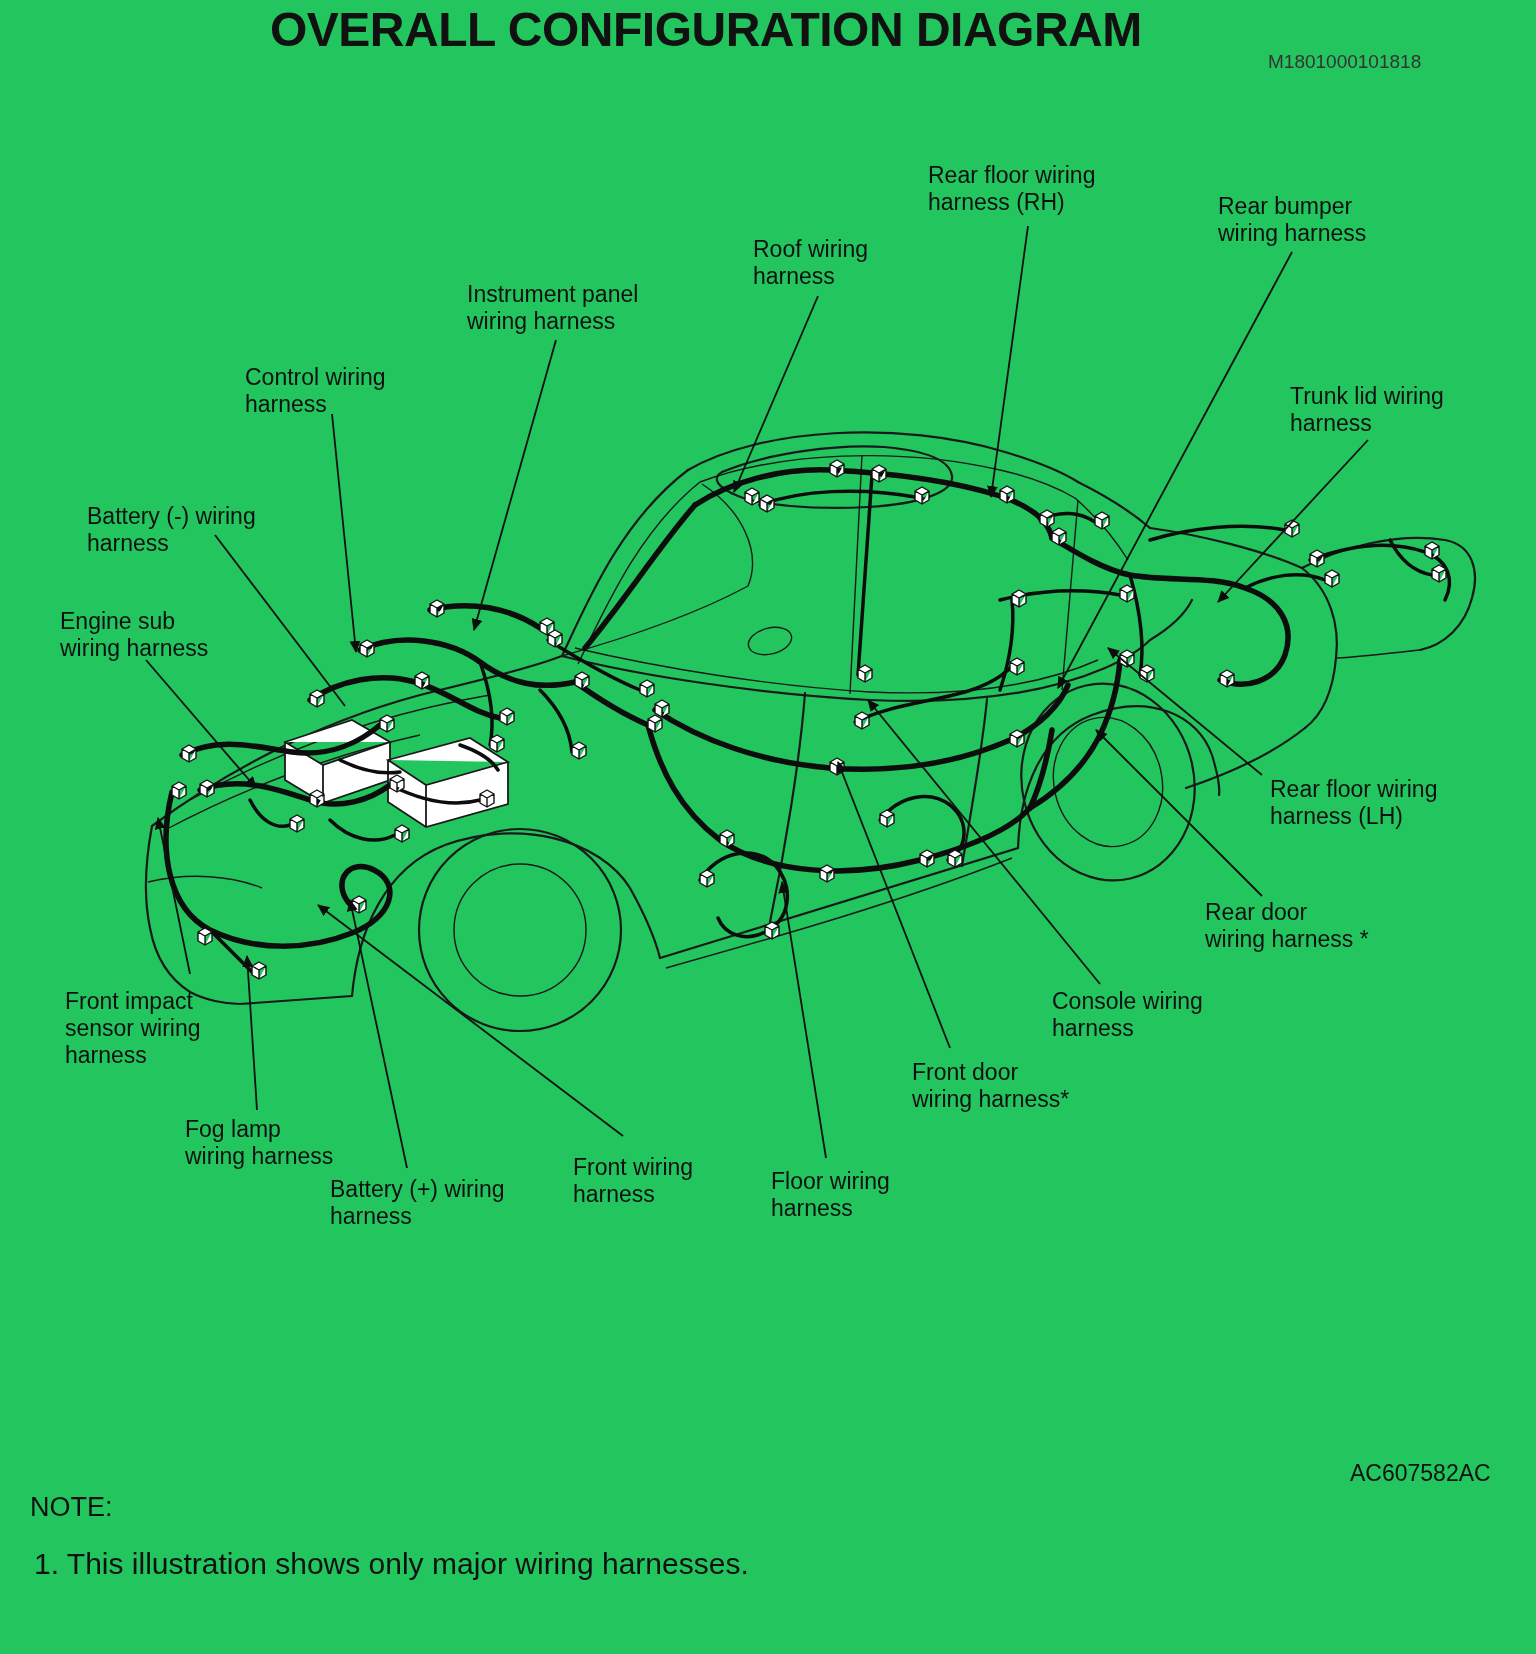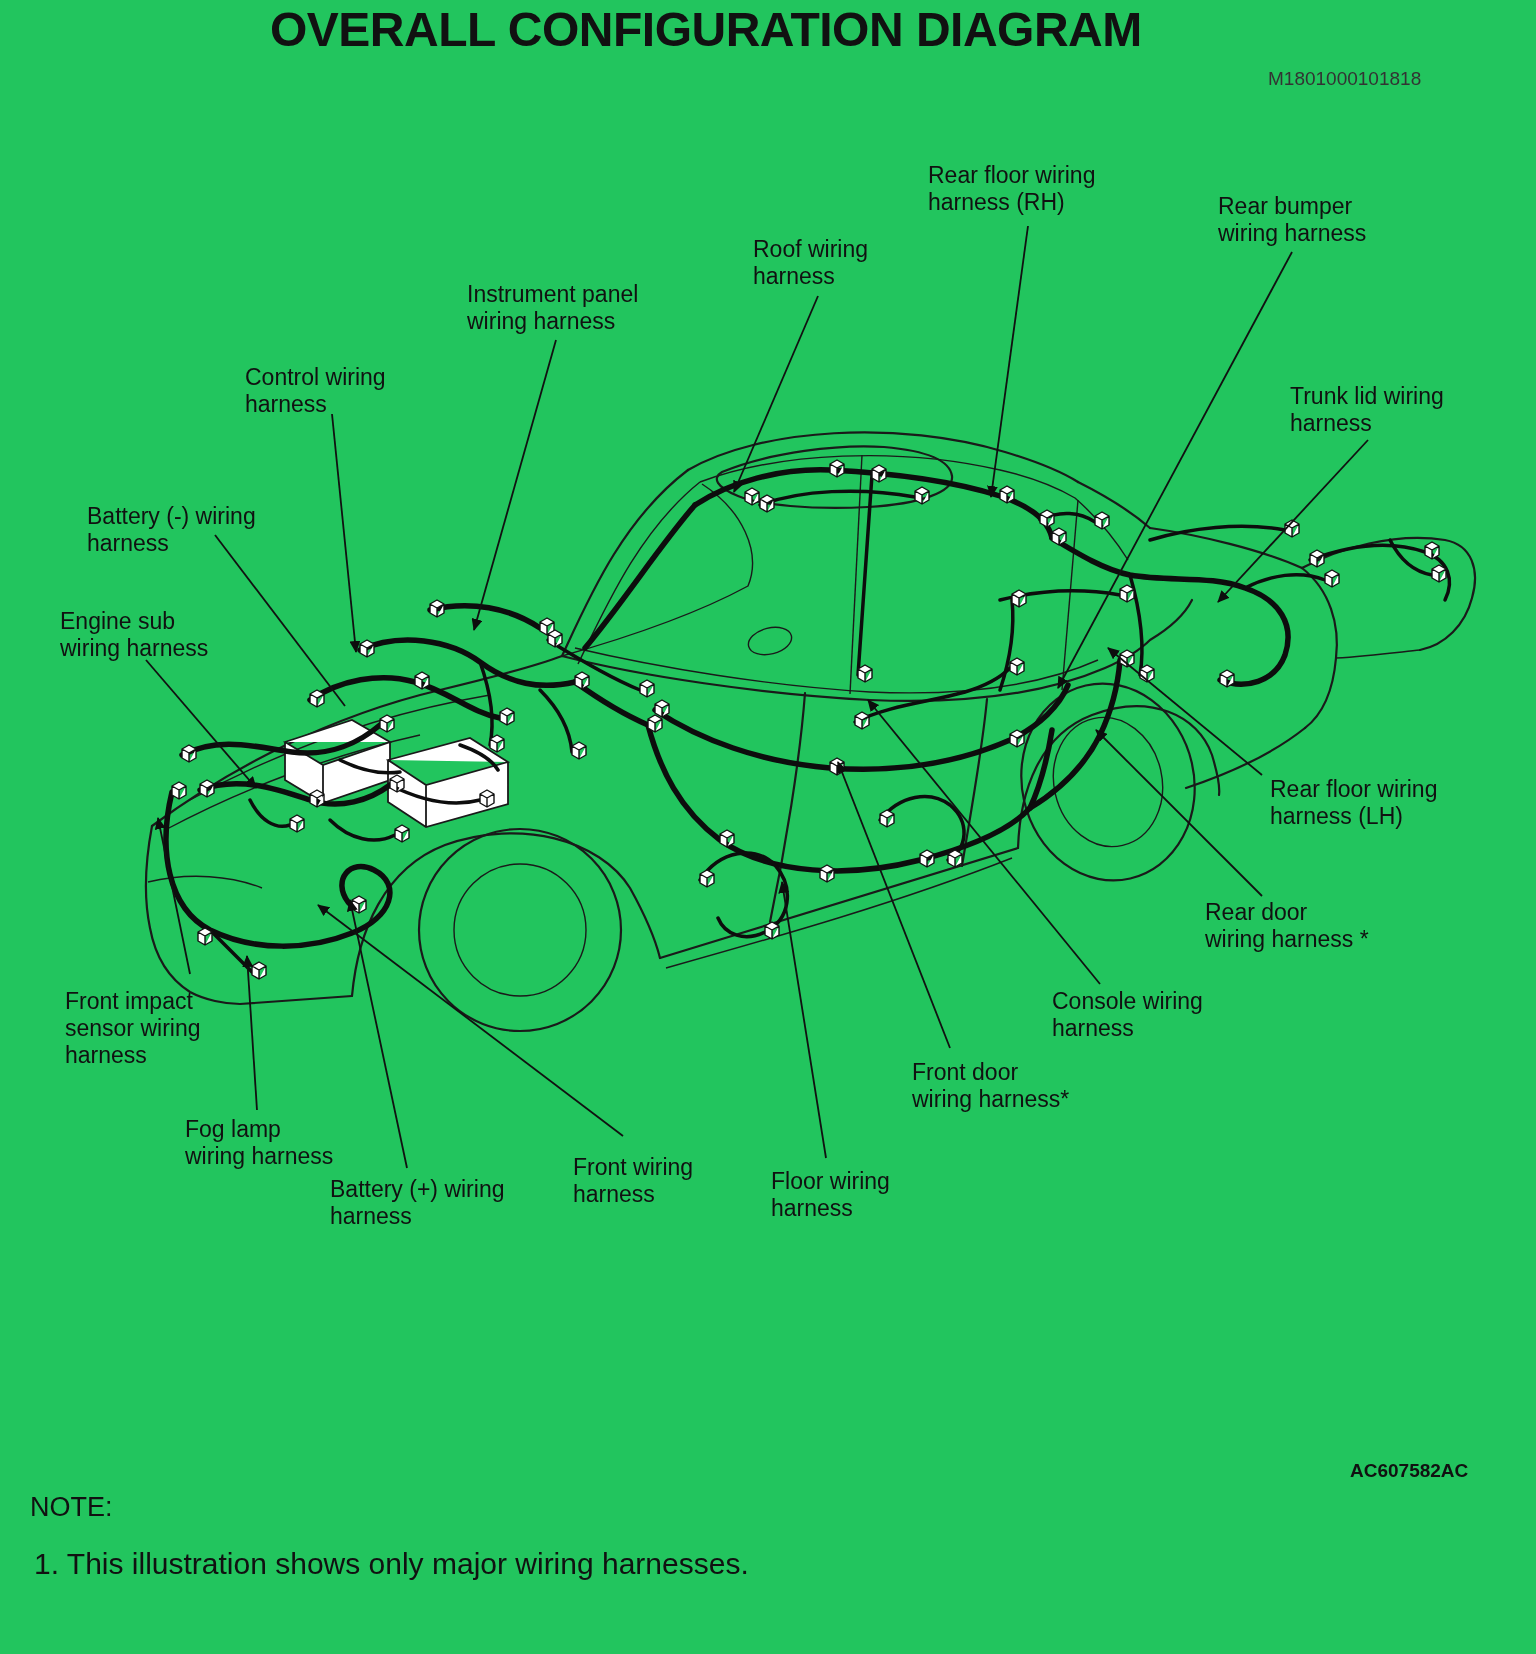--- a/index.html
+++ b/index.html
@@ -1,21 +1,21 @@
 <!DOCTYPE html>
 <html><head>
 <meta charset="utf-8">
 <style>
   html,body{margin:0;padding:0;background:#e8e8e8;}
   .page{position:relative;width:1536px;height:1654px;background:#22c55e;overflow:hidden;
         font-family:"Liberation Sans",sans-serif;color:#111;}
   .page-title{position:absolute;left:270px;top:2px;font-size:48px;font-weight:bold;
               letter-spacing:-0.5px;white-space:nowrap;}
-  .doc-code{position:absolute;left:1268px;top:68px;width:152px;font-size:19px;text-align:right;color:#333;}
-  .figure-code{position:absolute;left:1350px;top:1460px;font-size:19px;font-weight:bold;}
+  .doc-code{position:absolute;left:1268px;top:51px;width:152px;font-size:19px;text-align:right;color:#333;}
+  .figure-code{position:absolute;left:1350px;top:1460px;font-size:23px;font-weight:normal;}
   .note-block{position:absolute;left:30px;top:1492px;}
   .note-heading{font-size:27px;}
   .note-item{font-size:30px;margin-top:24px;margin-left:4px;white-space:nowrap;}
   svg.diagram{position:absolute;left:0;top:0;}
   .dlabel{font-family:"Liberation Sans",sans-serif;font-size:23px;fill:#111;}
   .leader{stroke:#111;stroke-width:1.8;fill:none;}
   .bodyline{stroke:#1a1a1a;stroke-width:2.2;fill:none;stroke-linecap:round;stroke-linejoin:round;}
   .thinline{stroke:#1a1a1a;stroke-width:1.4;fill:none;}
   .harness{stroke:#0d0d0d;stroke-width:5.5;fill:none;stroke-linecap:round;stroke-linejoin:round;}
   .harness-thin{stroke:#0d0d0d;stroke-width:3.5;fill:none;stroke-linecap:round;}

